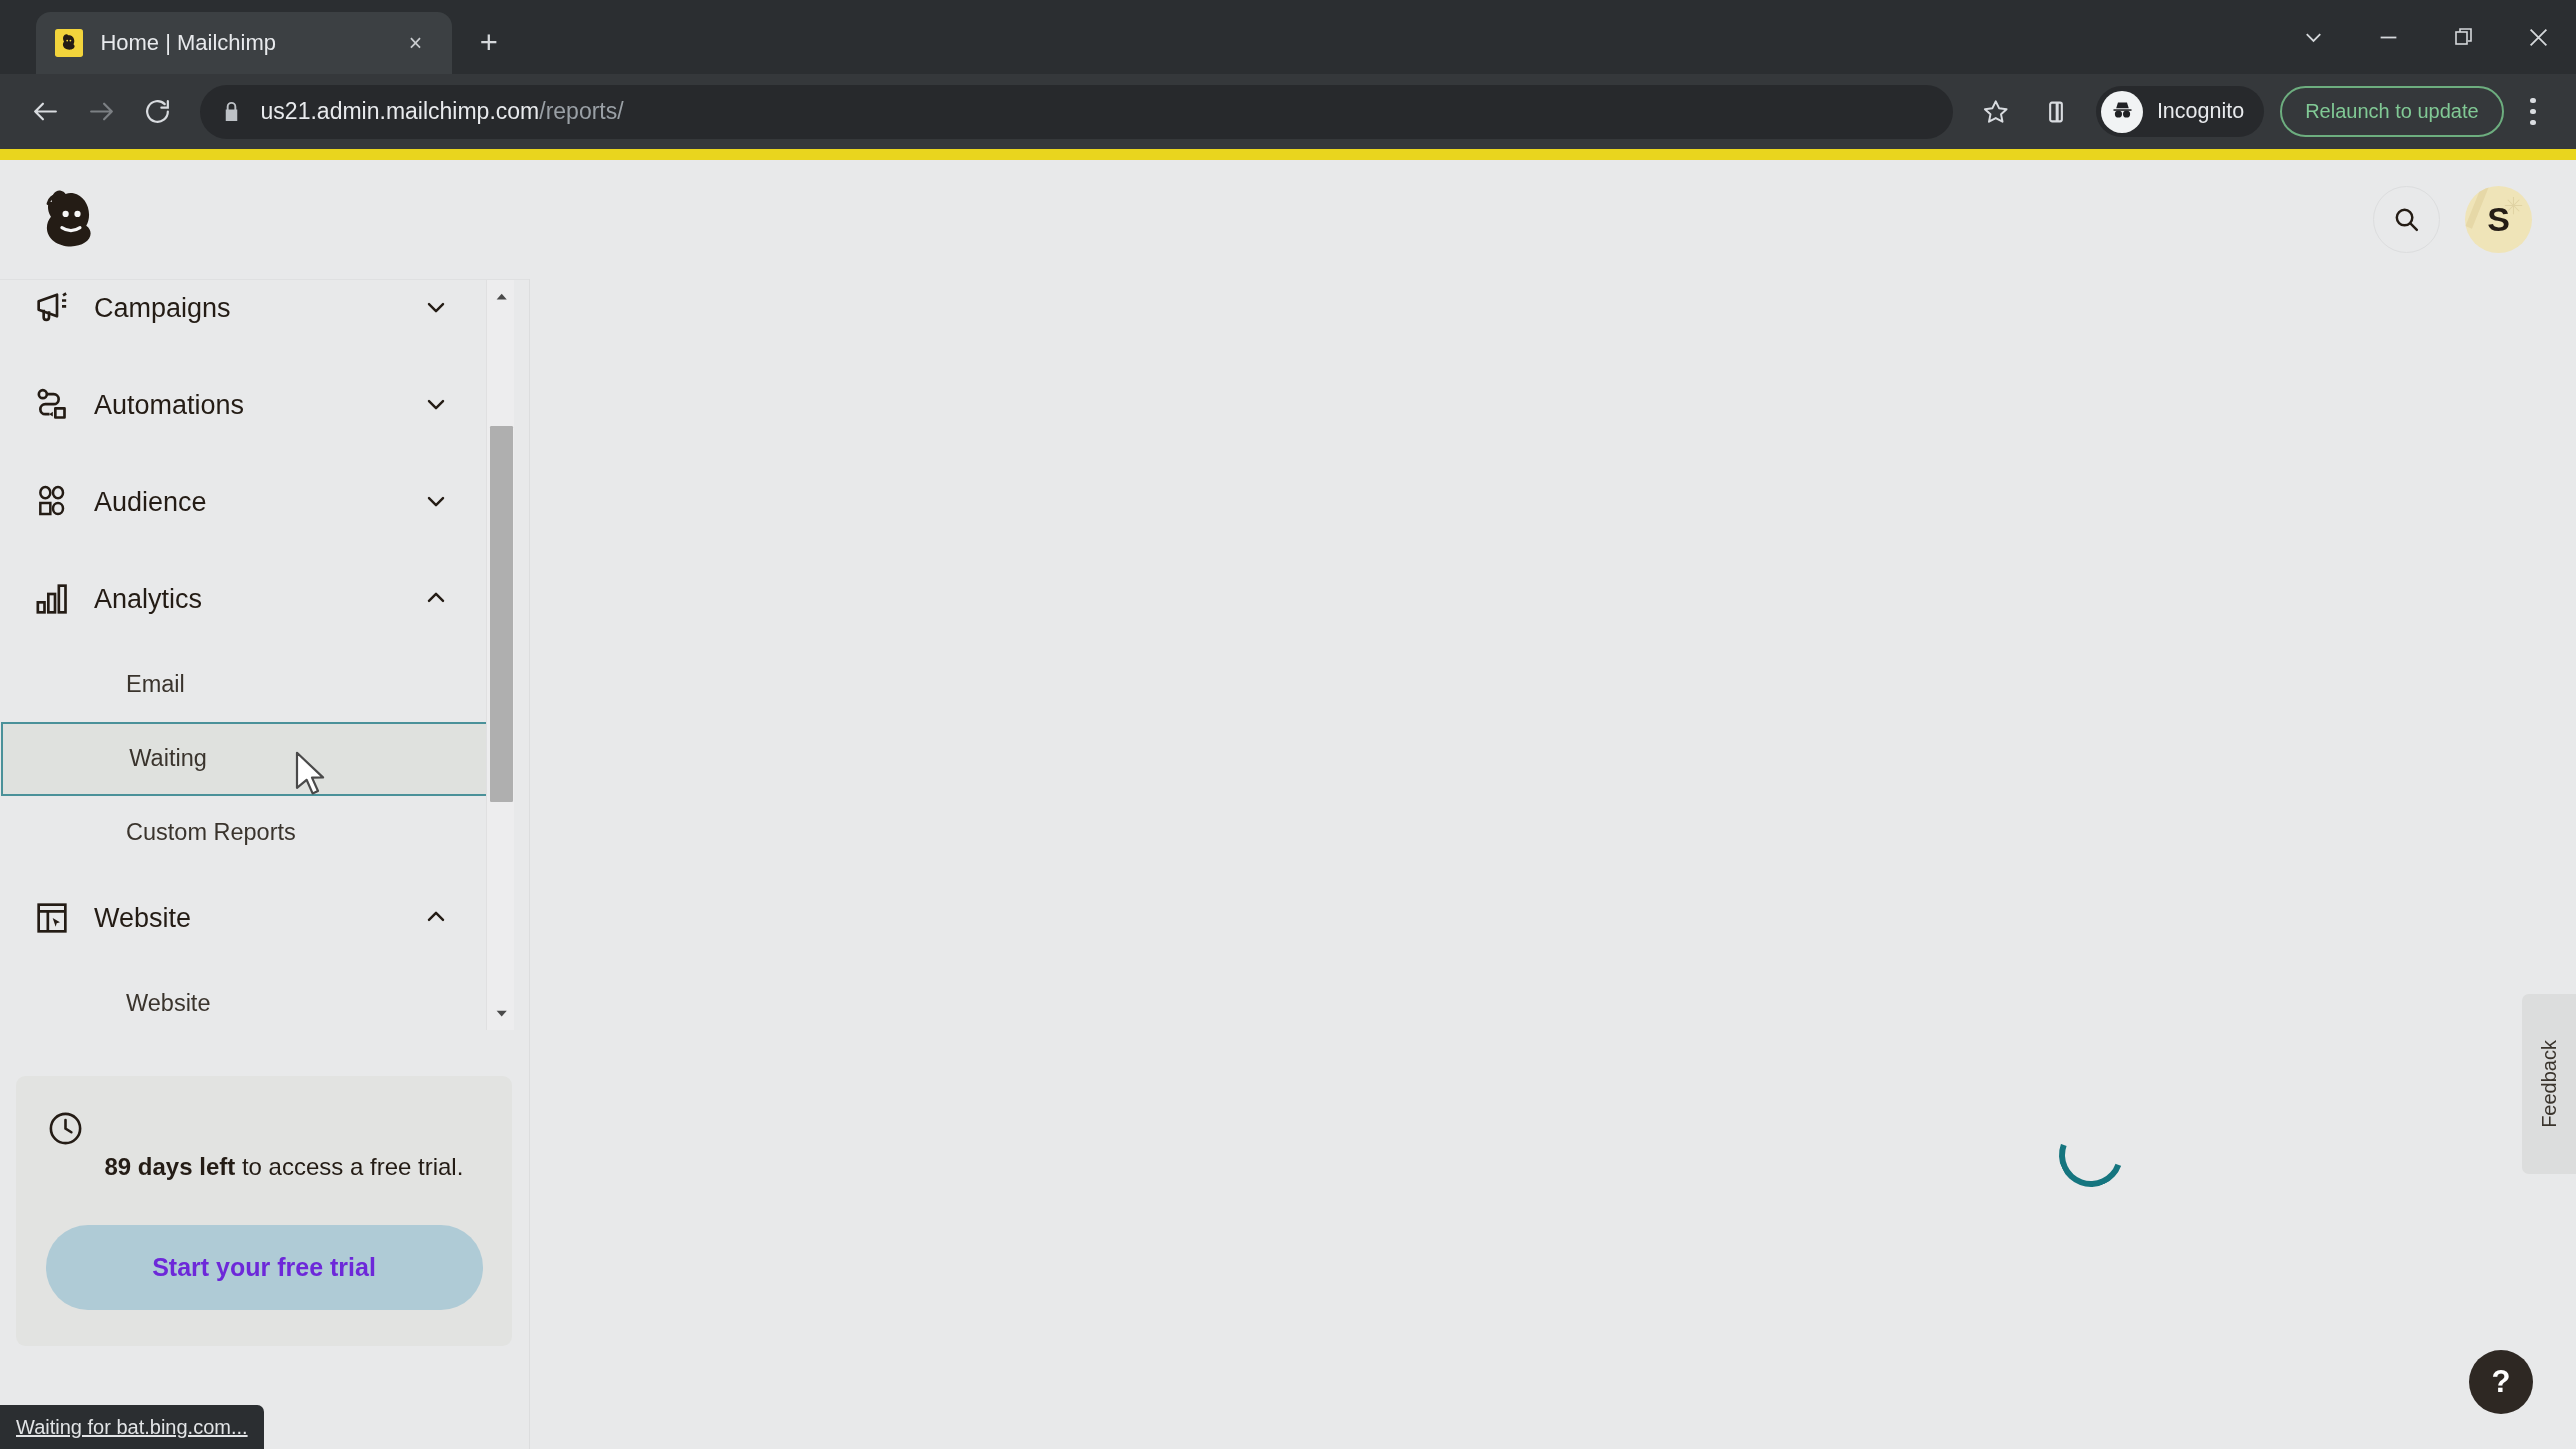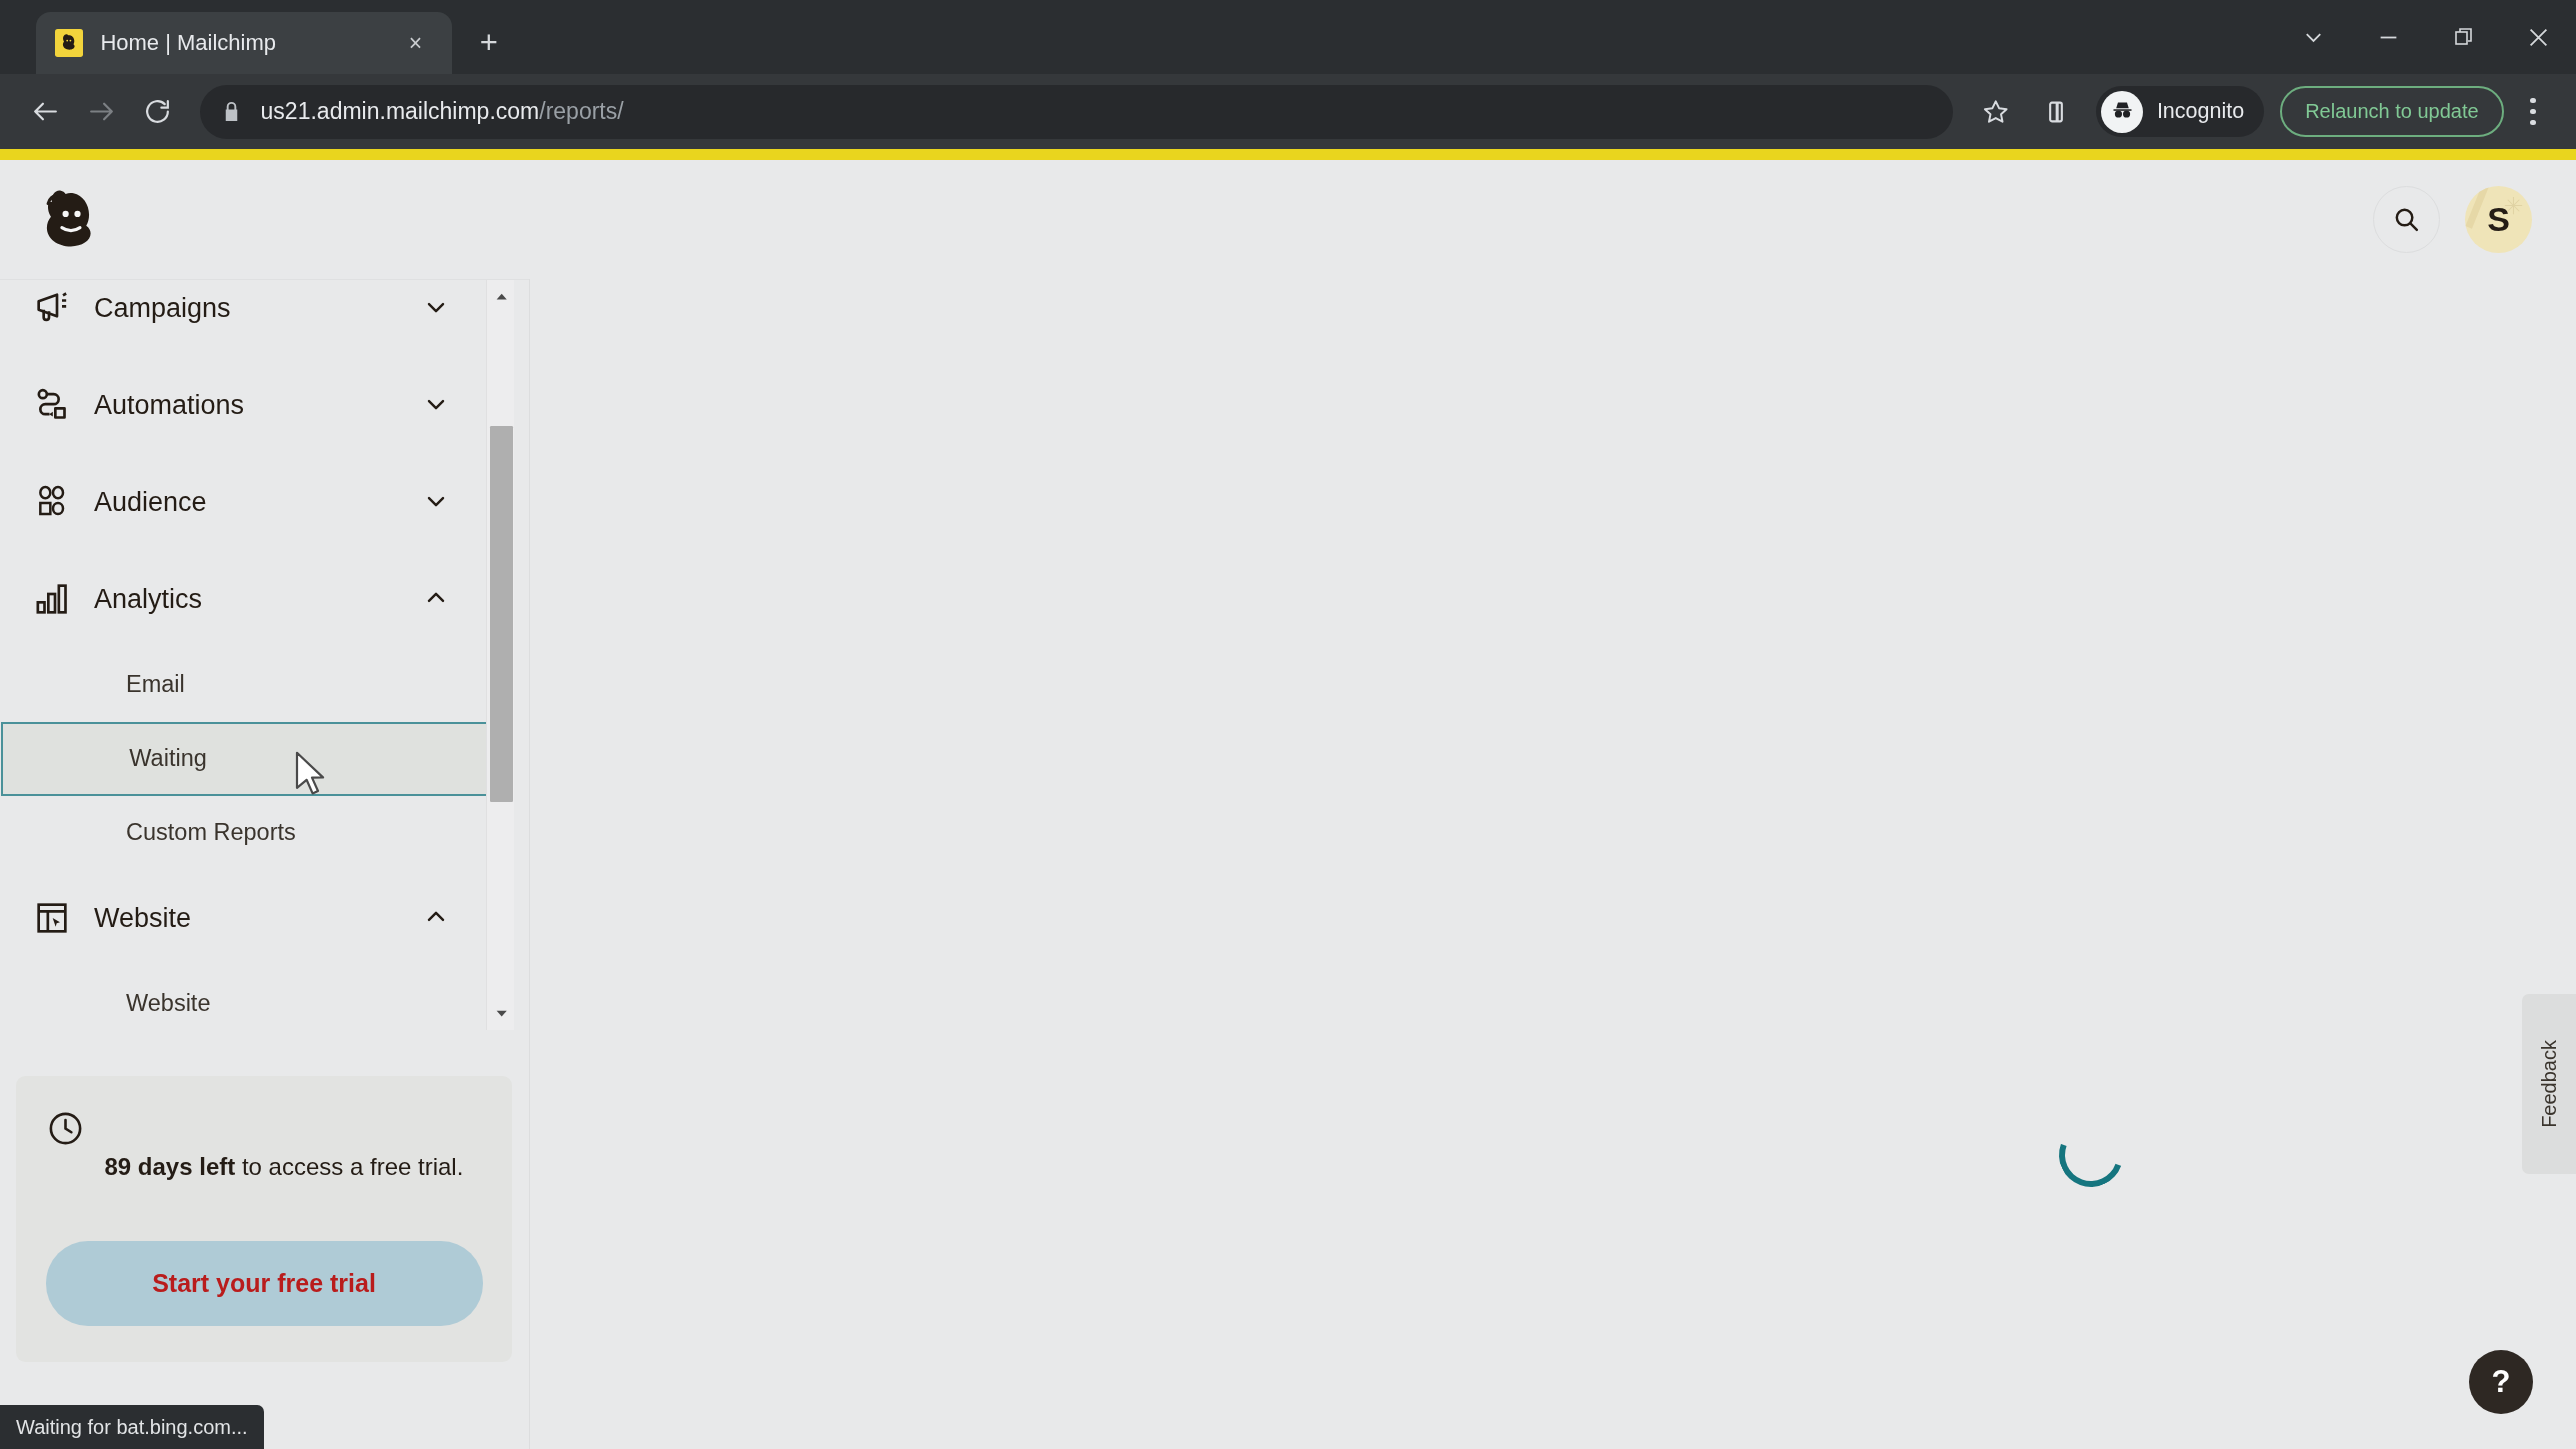--- a/index.html
+++ b/index.html
@@ -175,24 +175,24 @@
   .trialcard {
     position: absolute; left: 16px; top: 797px; width: 496px;
     background: #E2E3E1; border-radius: 9.4px; padding: 31px 29.5px 36px;
   }
   .trialrow { display: flex; gap: 20px; }
   .trialtext {
     font-size: 24px; line-height: 1.34; color: #241C15; flex: 1; margin-top: 44px;
   }
   .trialtext b { font-weight: 700; }
   .trialbtn {
-    margin-top: 58px; height: 85px; background: #AFCBD6;
+    margin-top: 42px; height: 85px; background: #AFCBD6;
     border-radius: 42px; display: flex; align-items: center;
     justify-content: center; font-size: 25px; font-weight: 700;
-    color: #b91c1c;
+    color: #6d28d9;
   }
 
   
   .main { flex: 1; position: relative; background: #E8E9EA; }
   .spinner {
     position: absolute; left: 1529px; top: 844px;
     width: 64px; height: 64px; border-radius: 50%;
     border: 6.7px solid #15757F; border-right-color: transparent;
     border-top-color: transparent;
     transform: rotate(-25deg);
@@ -213,21 +213,21 @@
     width: 64px; height: 64px; border-radius: 50%;
     background: #2E2823; display: flex; align-items: center;
     justify-content: center; color: #FFFFFF; font-size: 31px;
     font-weight: 700;
   }
 
   .statusbar {
     position: absolute; left: 0; bottom: 0; height: 44px;
     background: #2B2E31; color: #E2E4E6; font-size: 20px;
     display: flex; align-items: center; padding: 0 16px;
-    border-radius: 0 6.7px 0 0; z-index: 40;
+    border-radius: 0 6.7px 0 0; z-index: 40; text-decoration: underline;
   }
 
   .cursor { position: absolute; left: 292px; top: 750px; z-index: 60; }
 </style>
 </head>
 <body>
 
 <div class="browser">
 
   <div class="tabstrip">

